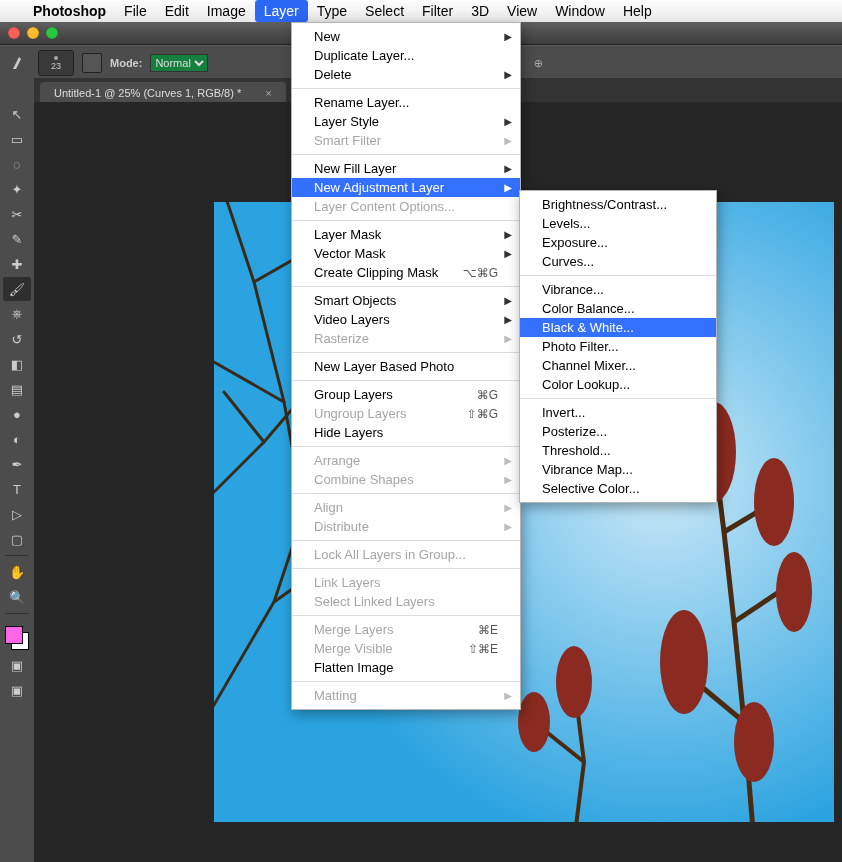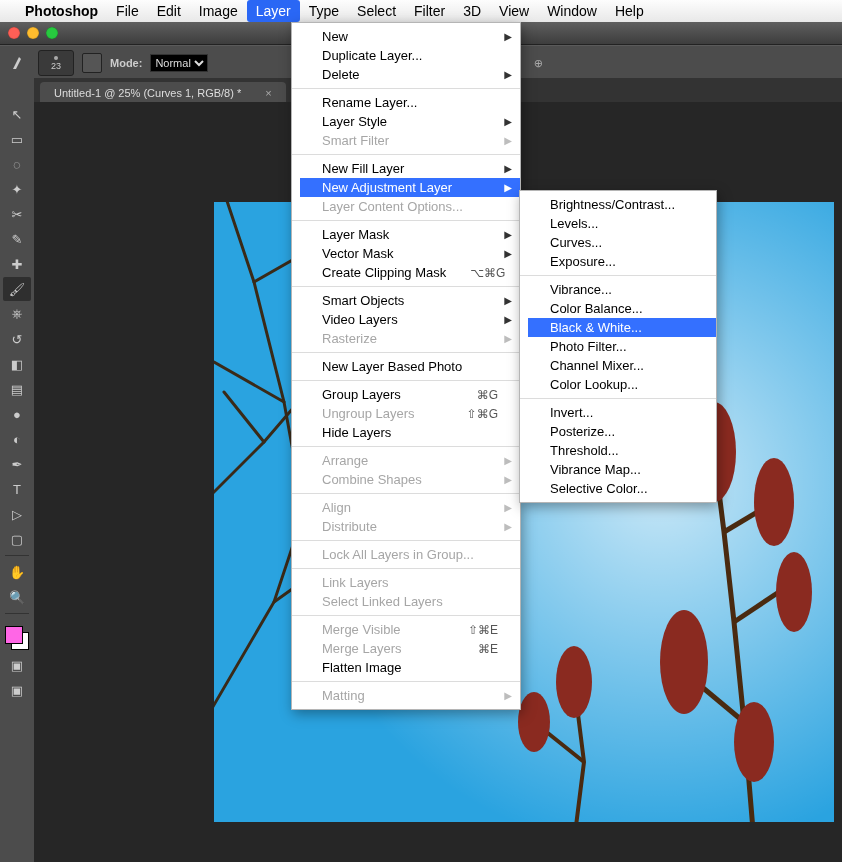--- a/index.html
+++ b/index.html
@@ -1,36 +1,36 @@
 <!DOCTYPE html>
 <html><head>
 <meta charset="utf-8">
 <style>
   html,body{margin:0;padding:0;width:842px;height:862px;overflow:hidden;font-family:"Lucida Grande","Helvetica Neue",Arial,sans-serif;font-size:13px;background:#3a3a3a;color:#000;-webkit-font-smoothing:antialiased;}
   
-  .mac-menubar{height:22px;background:linear-gradient(#fdfdfd,#e8e8e8);display:flex;align-items:center;padding:0 2px;font-size:14px;color:#000;border-bottom:1px solid #aaa;}
+  .mac-menubar{height:22px;background:linear-gradient(#fdfdfd,#e8e8e8);display:flex;align-items:center;padding:0 10px;font-size:14px;color:#000;border-bottom:1px solid #aaa;}
   .mac-menubar .apple{font-size:16px;margin-right:14px;}
   .mac-menubar .mitem{padding:3px 9px;border-radius:3px;cursor:default;}
   .mac-menubar .mitem.app{font-weight:bold;}
   .mac-menubar .mitem.open{background:#2a67f5;color:#fff;}
   
   .window{position:absolute;left:0;top:22px;right:0;bottom:0;background:#3a3a3a;border-radius:22px;}
   .titlebar{height:22px;background:linear-gradient(#5f5f5f,#3d3d3d);display:flex;align-items:center;padding:0 8px;color:#ddd;font-size:13px;border-bottom:1px solid #222;}
   .traffic{display:flex;gap:7px;margin-right:12px;}
   .traffic span{width:12px;height:12px;border-radius:50%;display:block;box-shadow:inset 0 0 1px rgba(0,0,0,.6);}
   .tr-red{background:#ff5f56;} .tr-yel{background:#ffbd2e;} .tr-grn{background:#27c93f;}
   .titlebar .title{flex:1;text-align:center;color:#d8d8d8;font-size:13px;letter-spacing:0.2px;}
   
   .optbar{height:34px;background:#4c4c4c;border-top:1px solid #5a5a5a;border-bottom:1px solid #222;display:flex;align-items:center;padding:0 8px;color:#ccc;font-size:11px;gap:8px;}
   .tool-ico{width:22px;height:22px;display:flex;align-items:center;justify-content:center;}
   .brush-preview{width:34px;height:24px;background:#3a3a3a;border:1px solid #222;border-radius:3px;display:flex;flex-direction:column;align-items:center;justify-content:center;font-size:9px;color:#ccc;}
   .brush-dot{width:4px;height:4px;background:#aaa;border-radius:50%;margin-bottom:1px;}
   .panel-toggle{width:18px;height:18px;border:1px solid #222;background:#555;border-radius:2px;}
   .optbar .lbl{color:#ccc;font-weight:bold;}
-  .optbar select{background:#000000;color:#ddd;border:1px solid #333;font-size:11px;height:18px;}
+  .optbar select{background:#15803d;color:#ddd;border:1px solid #333;font-size:11px;height:18px;}
   .opt-ico{width:22px;height:22px;display:flex;align-items:center;justify-content:center;color:#aaa;}
   .opt-sep{width:1px;height:20px;background:#333;margin:0 2px;}
   
   .workspace{position:absolute;left:0;top:56px;right:0;bottom:0;background:#262626;}
   
   .tools{position:absolute;left:0;top:0;width:34px;bottom:0;background:#4c4c4c;border-right:1px solid #222;padding-top:24px;display:flex;flex-direction:column;align-items:center;gap:1px;}
   .tools .tbtn{width:28px;height:24px;display:flex;align-items:center;justify-content:center;color:#ccc;border-radius:2px;cursor:default;}
   .tools .tbtn.active{background:#2f2f2f;}
   .tools .sep{width:24px;height:1px;background:#333;margin:3px 0;}
   .color-swatches{position:relative;width:28px;height:28px;margin-top:6px;}
@@ -39,21 +39,21 @@
   
   .doctabs{position:absolute;left:34px;top:0;right:0;height:24px;background:#333;display:flex;align-items:flex-end;border-bottom:1px solid #1a1a1a;}
   .doctab{padding:5px 14px 4px;background:#4c4c4c;color:#ddd;font-size:11px;border-top-left-radius:4px;border-top-right-radius:4px;margin-left:6px;position:relative;top:1px;display:flex;align-items:center;gap:24px;}
   .doctab .close{color:#aaa;font-size:11px;}
   
   .canvas-area{position:absolute;left:34px;top:24px;right:0;bottom:0;background:#262626;}
   .canvas{position:absolute;left:180px;top:100px;width:620px;height:620px;background:#2aa3e0;overflow:hidden;}
   .canvas svg{width:100%;height:100%;display:block;}
   
   .menu{position:absolute;background:#fff;border:1px solid #b5b5b5;box-shadow:2px 4px 12px rgba(0,0,0,0.35);font-size:13px;padding:4px 0;color:#000;}
-  .menu .row{height:19px;padding:0 22px 0 22px;display:flex;align-items:center;white-space:nowrap;cursor:default;position:relative;margin-left:8px;}
+  .menu .row{height:19px;padding:0 22px 0 22px;display:flex;align-items:center;white-space:nowrap;cursor:default;position:relative;}
   .menu .row .label{flex:1;}
   .menu .row .sc{color:#555;font-size:12px;margin-left:24px;}
   .menu .row .arrow{position:absolute;right:8px;font-size:10px;color:#333;}
   .menu .row.disabled{color:#a6a6a6;}
   .menu .row.disabled .arrow{color:#bdbdbd;}
   .menu .row.hl{background:#3470ff;color:#fff;}
   .menu .row.hl .arrow{color:#fff;}
   .menu hr{border:none;border-top:1px solid #dcdcdc;margin:4px 0;}
   .layer-menu{left:291px;top:22px;width:228px;}
   .sub-menu{left:519px;top:190px;width:196px;}
@@ -289,49 +289,49 @@
     </div>
     <hr>
     <div class="row disabled">
       <span class="label">Link Layers</span>
     </div>
     <div class="row disabled">
       <span class="label">Select Linked Layers</span>
     </div>
     <hr>
     <div class="row disabled">
+      <span class="label">Merge Layers</span>
+      <span class="sc">⌘E</span>
+    </div>
+    <div class="row disabled">
       <span class="label">Merge Visible</span>
       <span class="sc">⇧⌘E</span>
     </div>
-    <div class="row disabled">
-      <span class="label">Merge Layers</span>
-      <span class="sc">⌘E</span>
-    </div>
     <div class="row">
       <span class="label">Flatten Image</span>
     </div>
     <hr>
     <div class="row disabled">
       <span class="label">Matting</span>
       <span class="arrow">▶</span>
     </div>
   </div>
 
 <div class="menu sub-menu" id="sub-menu">
     <div class="row">
       <span class="label">Brightness/Contrast...</span>
     </div>
     <div class="row">
       <span class="label">Levels...</span>
     </div>
     <div class="row">
+      <span class="label">Exposure...</span>
+    </div>
+    <div class="row">
       <span class="label">Curves...</span>
-    </div>
-    <div class="row">
-      <span class="label">Exposure...</span>
     </div>
     <hr>
     <div class="row">
       <span class="label">Vibrance...</span>
     </div>
     <div class="row">
       <span class="label">Color Balance...</span>
     </div>
     <div class="row hl">
       <span class="label">Black &amp; White...</span>

